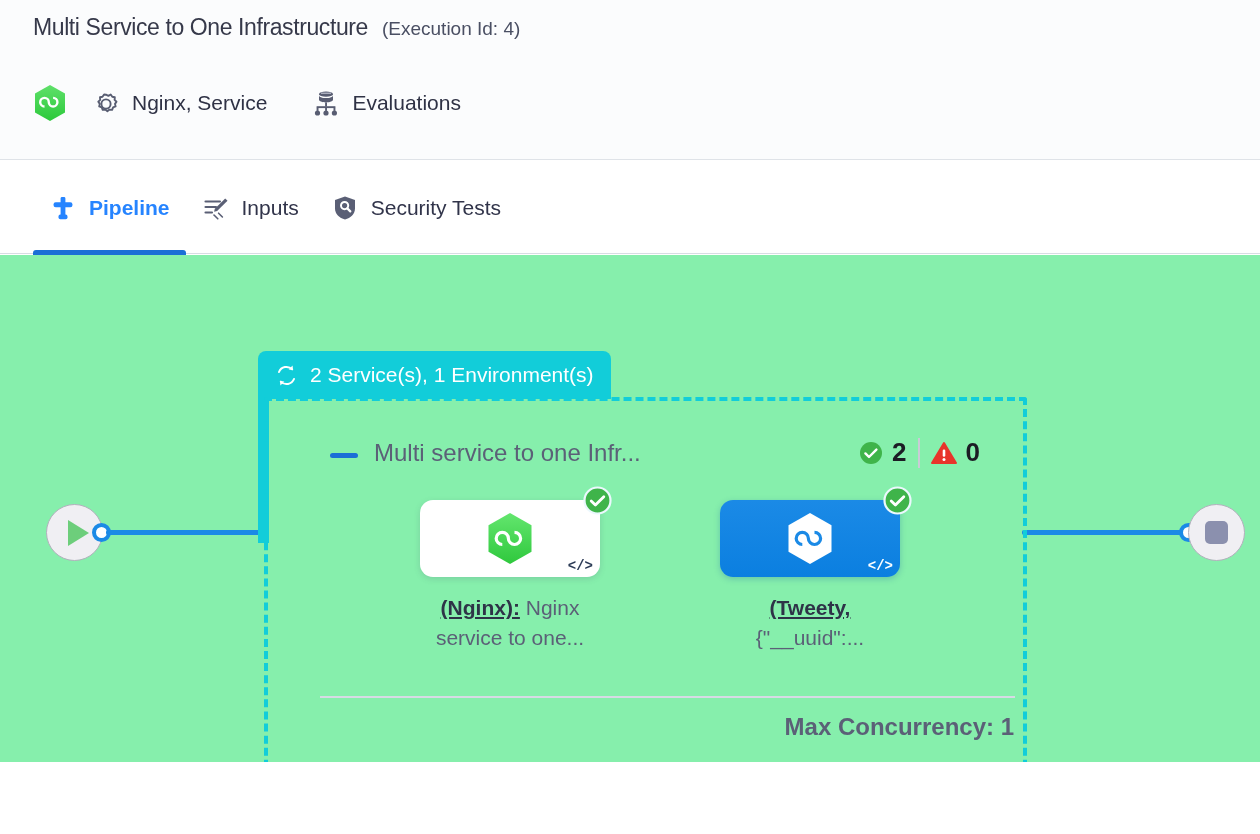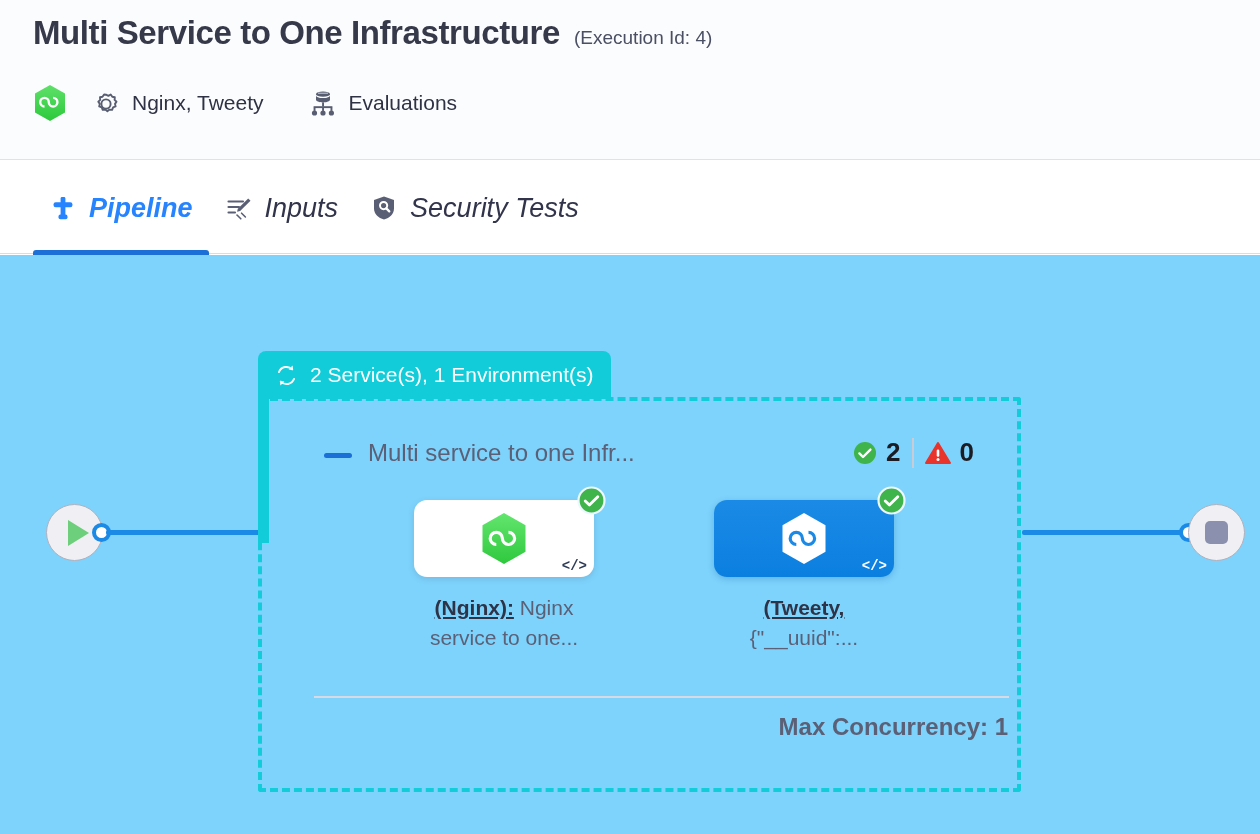--- a/index.html
+++ b/index.html
@@ -16,21 +16,21 @@
     position: absolute; left: 0; top: 0;
     width: 1260px; height: 160px;
     background: #fbfcfd;
     border-bottom: 1px solid #dfe3e8;
   }
   #title-row {
     position: absolute; left: 33px; top: 14px;
     display: flex; align-items: baseline; gap: 14px;
   }
   #page-title {
-    font-size: 33px; font-weight: bold; color: #36394a;
+    font-size: 23px; font-weight: normal; color: #36394a;
     letter-spacing: -0.4px; white-space: nowrap;
   }
   #execution-id {
     font-size: 19px; color: #4a4f63; white-space: nowrap;
   }
   #meta-row {
     position: absolute; left: 33px; top: 84px;
     display: flex; align-items: center; gap: 0px;
   }
   .meta-group { display: flex; align-items: center; }
@@ -50,33 +50,33 @@
   }
   .tab {
     height: 93px;
     display: flex; align-items: center; gap: 12px;
     padding: 0 16px;
     cursor: pointer; position: relative;
     margin-top: 2px;
   }
   #tab-pipeline { margin-left: 33px; }
   .tab-icon { width: 28px; height: 28px; flex: 0 0 auto; display:block; }
-  .tab-label { font-size: 27px; color: #31344a; white-space: nowrap; font-style: italic; }
+  .tab-label { font-size: 21px; color: #31344a; white-space: nowrap; }
   .tab.active .tab-label { color: #2684ff; font-weight: bold; }
   .tab.active::after {
     content: ""; position: absolute;
     left: 0; right: 0; bottom: 0; height: 5px;
     background: #1b6fd6; border-radius: 3px 3px 0 0;
   }
 
   
   #canvas {
     position: absolute; left: 0; top: 255px;
-    width: 1260px; height: 579px;
-    background: #7dd3fc;
+    width: 1260px; height: 507px;
+    background: #86efac;
     overflow: hidden;
   }
 
   
   .edge-line {
     position: absolute; height: 5px; background: #1b8ae6; border-radius: 2px;
   }
   .port {
     position: absolute; width: 19px; height: 19px; border-radius: 50%;
     background: #ffffff; border: 4px solid #1b8ae6;
@@ -110,21 +110,21 @@
   }
   #group-header-label {
     font-size: 21px; color: #ffffff; white-space: nowrap; font-weight: normal;
   }
   #loop-icon { width: 25px; height: 25px; flex: 0 0 auto; }
   #group-left-bar {
     position: absolute; left: 0; top: 44px;
     width: 11px; height: 148px; background: #12cdd9;
   }
   #group-body {
-    position: absolute; left: 0; top: 46px;
+    position: absolute; left: 6px; top: 46px;
     width: 763px; height: 395px;
     border: 4px dashed #12cdd9;
     border-radius: 3px;
     background: transparent;
   }
 
   
   #collapse-dash {
     position: absolute; left: 62px; top: 52px;
     width: 28px; height: 5px; border-radius: 3px; background: #1b6fd6;
@@ -208,21 +208,21 @@
 
     <div class="meta-group">
       <span id="gear-icon-wrap">
         <svg viewBox="0 0 30 30" width="30" height="30">
           <g fill="none" stroke="#585d72" stroke-width="1.9" stroke-linejoin="round">
             <path d="M15 4.2 l2.4 1.1 l2.3-1.3 l1.6 2.2 l2.5 .5 l-.2 2.7 l1.9 1.8 l-1.5 2.2 l.6 2.5 l-2.5 1 l-1 2.5 l-2.6-.3 l-2.1 1.6 l-2.1-1.6 l-2.6 .3 l-1-2.5 l-2.5-1 l.6-2.5 l-1.5-2.2 l1.9-1.8 l-.2-2.7 l2.5-.5 l1.6-2.2 Z" transform="translate(0,2.5)"></path>
             <circle cx="15" cy="16" r="4.6"></circle>
           </g>
         </svg>
       </span>
-      <span class="meta-text">Nginx, Tweety</span>
+      <span class="meta-text">Nginx, Service</span>
     </div>
 
     <span id="k8s-gap"></span>
 
     <div class="meta-group">
       <span id="k8s-icon-wrap">
         <svg viewBox="0 0 28 30" width="28" height="30">
           <g fill="#585d72">
             <ellipse cx="14" cy="6.2" rx="7" ry="2.6"></ellipse>
             <path d="M7 7.5 v4.3 c0 1.4 3.1 2.6 7 2.6 s7-1.2 7-2.6 V7.5 c0 1.4-3.1 2.6-7 2.6 S7 8.9 7 7.5 Z"></path>

